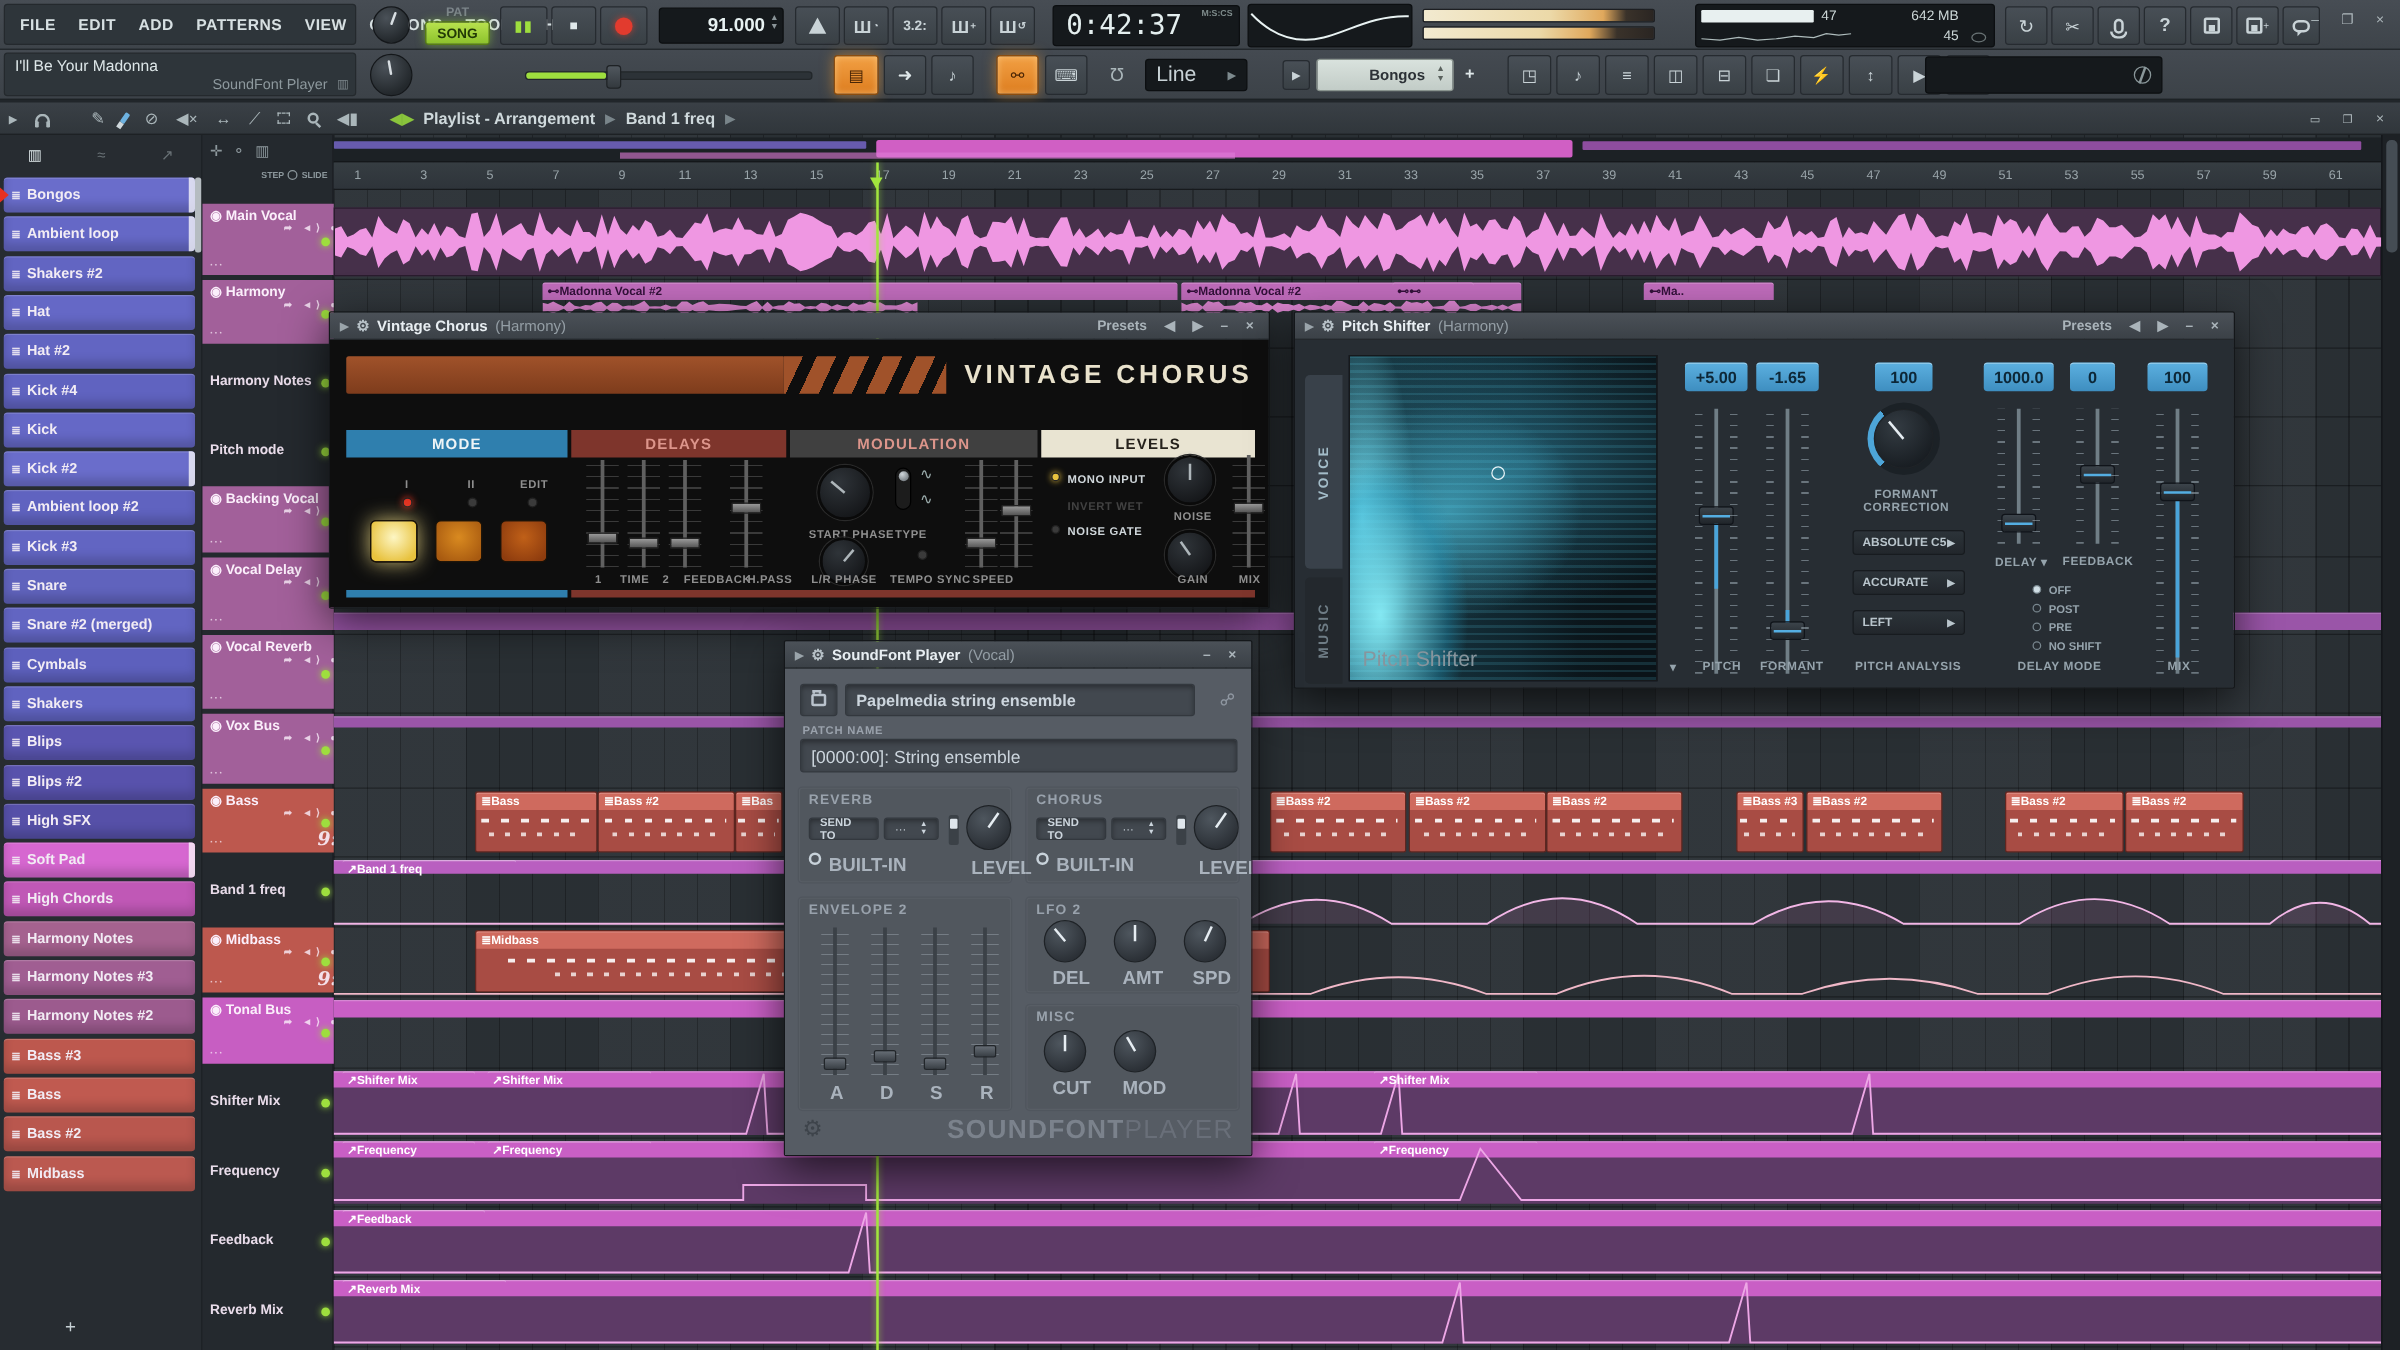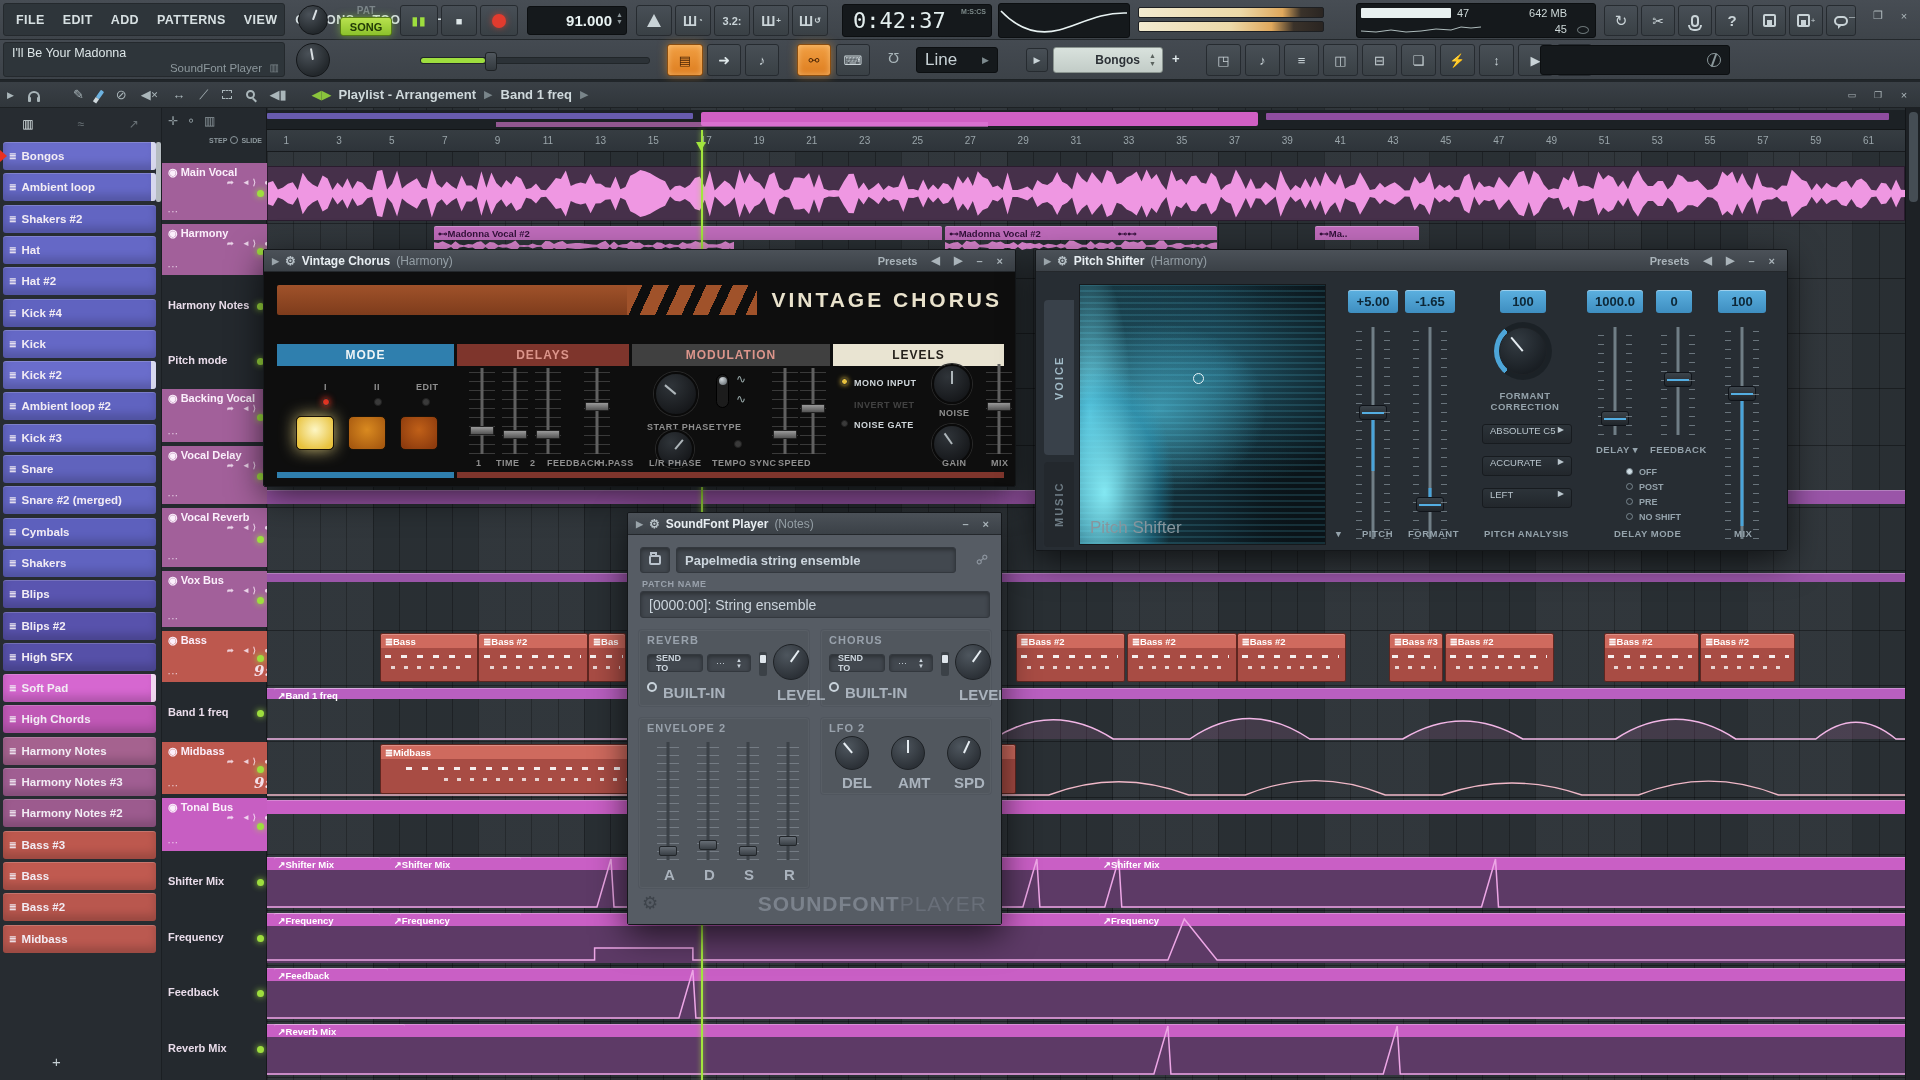--- a/index.html
+++ b/index.html
@@ -72,21 +72,21 @@
   .chip{position:absolute;height:23px;background:linear-gradient(#5cb0e0,#3e8ec0);border-radius:3px;color:#0d2737;font-weight:bold;font-size:13px;display:flex;align-items:center;justify-content:center;box-shadow:inset 0 1px 0 rgba(255,255,255,.4);}
   .ps-slider{position:absolute;width:34px;}
   .ps-slider::before,.ps-slider::after{content:'';position:absolute;top:0;width:6px;height:100%;background:repeating-linear-gradient(0deg,rgba(160,175,185,.55) 0 1px,transparent 1px 9px);}
   .ps-slider::before{left:0;}
   .ps-slider::after{right:0;}
   .ps-track{position:absolute;left:50%;top:0;width:3px;height:100%;background:#707e86;transform:translateX(-50%);}
   .ps-fill{position:absolute;left:50%;width:3px;background:#49a4da;transform:translateX(-50%);}
   .ps-thumb{position:absolute;left:3px;width:28px;height:15px;background:linear-gradient(#3c444b,#20252a);border:1px solid #10141a;border-radius:3px;}
   .ps-thumb::after{content:'';position:absolute;left:2px;right:2px;top:6px;height:2px;background:#54aee2;}
   .ps-lbl{position:absolute;color:#95a3ac;font-size:9.5px;font-weight:bold;letter-spacing:.5px;}
-  .ps-btn{position:absolute;background:linear-gradient(#2c3339,#22272c);border:1px solid #171b1f;border-radius:3px;color:#b9c5cc;font-size:9.5px;font-weight:normal;display:flex;justify-content:space-between;padding:0 7px;}
+  .ps-btn{position:absolute;background:linear-gradient(#2c3339,#22272c);border:1px solid #171b1f;border-radius:3px;color:#b9c5cc;font-size:9.5px;font-weight:bold;display:flex;align-items:center;justify-content:space-between;padding:0 7px;}
   .vtab{position:absolute;writing-mode:vertical-rl;transform:rotate(180deg);display:flex;align-items:center;justify-content:center;font-weight:bold;letter-spacing:2px;border-radius:0 4px 4px 0;}
   
   .sfp-body{position:absolute;inset:22px 0 0 0;background:#565c64;}
   .sfp-field{background:#42484f;border:1px solid #33383e;border-radius:3px;color:#ccd5dd;display:flex;align-items:center;padding:0 8px;box-shadow:inset 0 2px 4px rgba(0,0,0,.35);}
   .sfp-group{position:absolute;border:1px solid #4a505830;border-radius:4px;background:rgba(0,0,0,.05);box-shadow:inset 0 0 0 1px rgba(255,255,255,.04);}
   .sfp-gt{position:absolute;top:4px;left:8px;color:#99a2ac;font-weight:bold;font-size:11px;letter-spacing:1px;}
   .sfp-lbl{position:absolute;color:#aab3bd;font-size:15px;font-weight:bold;}
   .sfp-knob{position:absolute;border-radius:50%;background:radial-gradient(circle at 38% 30%,#4e565e,#2b3036 75%);border:1px solid #1e2226;}
   .sfp-knob::after{content:'';position:absolute;left:50%;top:10%;width:2px;height:40%;background:#e6edf2;transform-origin:50% 100%;transform:translateX(-50%) rotate(var(--rot,0deg));}
   .sfp-slider{position:absolute;width:22px;background:repeating-linear-gradient(0deg,rgba(170,180,190,.4) 0 1px,transparent 1px 8px);}
@@ -927,21 +927,21 @@
       <div class="ps-lbl" style="left:578px;top:256px;">DELAY MODE</div>
       <div class="ps-lbl" style="left:698px;top:256px;">MIX</div>
     </div>
   </div>
 
   <div class="pwin" style="left:627px;top:512px;width:375px;height:413px;">
     <div class="ptitle">
       <span style="font-size:9px;color:#9aa4aa;">▶</span>
       <span style="color:#b9c3c9;">⚙</span>
       <span>SoundFont Player</span>
-      <span class="ctx">(Notes)</span>
+      <span class="ctx">(Vocal)</span>
       <span class="spacer"></span>
       <span class="pbtn">–</span>
       <span class="pbtn">×</span>
     </div>
     <div class="sfp-body">
       <div style="position:absolute;left:12px;top:12px;width:30px;height:26px;" class="sfp-field">
         <span style="width:14px;height:10px;border:2px solid #b9c2cc;border-radius:2px;position:relative;display:block;">
             <span style="position:absolute;left:-1px;top:-5px;width:7px;height:3px;border:2px solid #b9c2cc;border-bottom:none;display:block;"></span>
           </span>
       </div>
@@ -1017,20 +1017,29 @@
         <div id="lfoknobs">
             <div class="sfp-knob" style="left: 14px; top: 18px; width: 34px; height: 34px; --rot: -40deg;"></div>
             <div class="sfp-lbl" style="left: 21px; top: 56px;">DEL</div>
             <div class="sfp-knob" style="left: 70px; top: 18px; width: 34px; height: 34px; --rot: 0deg;"></div>
             <div class="sfp-lbl" style="left: 77px; top: 56px;">AMT</div>
             <div class="sfp-knob" style="left: 126px; top: 18px; width: 34px; height: 34px; --rot: 25deg;"></div>
             <div class="sfp-lbl" style="left: 133px; top: 56px;">SPD</div>
           </div>
       </div>
 
+      <div class="sfp-group" style="left:192px;top:268px;width:172px;height:86px;">
+        <span class="sfp-gt">MISC</span>
+        <div id="miscknobs">
+            <div class="sfp-knob" style="left: 14px; top: 20px; width: 34px; height: 34px; --rot: 0deg;"></div>
+            <div class="sfp-lbl" style="left: 21px; top: 58px;">CUT</div>
+            <div class="sfp-knob" style="left: 70px; top: 20px; width: 34px; height: 34px; --rot: -30deg;"></div>
+            <div class="sfp-lbl" style="left: 77px; top: 58px;">MOD</div>
+          </div>
+      </div>
 
       <span style="position:absolute;left:14px;bottom:10px;font-size:18px;color:#3e444b;">⚙</span>
       <div style="position:absolute;right:14px;bottom:8px;font-size:21px;letter-spacing:1px;">
         <span style="color:#7b828c;font-weight:bold;">SOUNDFONT</span><span style="color:#696f79;">PLAYER</span>
       </div>
     </div>
   </div>
 
 </div>
 

